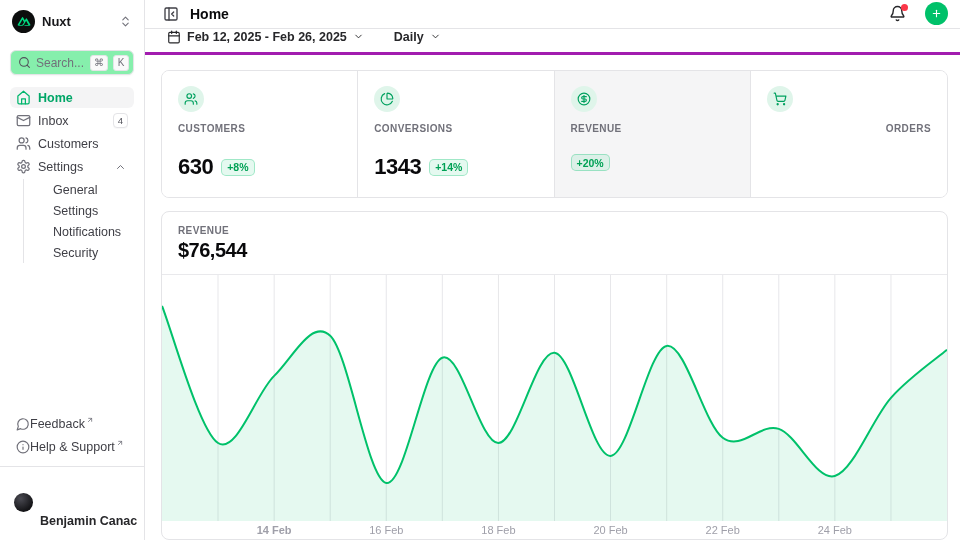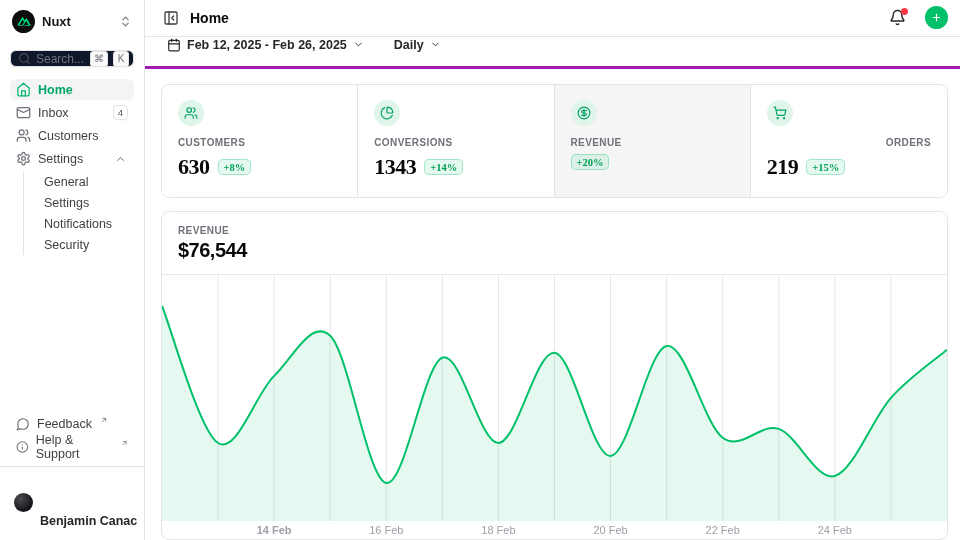--- a/index.html
+++ b/index.html
@@ -18,49 +18,49 @@
     border-right:1px solid #e4e4e7;
     display:flex; flex-direction:column;
     padding:8px 10px 10px 10px;
     background:#fff;
   }
   .brand-row { display:flex; align-items:center; gap:7px; padding:2px 2px; cursor:pointer; }
   .brand-logo { width:23px; height:23px; border-radius:50%; background:#0c0d0d; display:flex; align-items:center; justify-content:center; flex:0 0 23px; }
   .brand-name { font-size:13px; font-weight:700; color:#18181b; flex:1; }
   .unfold { color:#71717a; }
   .search-box {
-    margin-top:15px; height:17px; border:1px solid #e4e4e7; border-radius:6px;
-    background:#0f172a; box-shadow:0 1px 2px rgba(0,0,0,.04);
+    margin-top:15px; height:25px; border:1px solid #e4e4e7; border-radius:6px;
+    background:#86efac; box-shadow:0 1px 2px rgba(0,0,0,.04);
     display:flex; align-items:center; gap:5px; padding:0 4px 0 7px; cursor:text;
   }
   .search-box .ph { flex:1; font-size:12px; color:#71717a; }
   .kbd {
     min-width:16px; height:16px; padding:0 3px; border:1px solid #e4e4e7; border-radius:3px;
     background:#fafafa; color:#71717a; font-size:10px; line-height:14px; text-align:center;
   }
   nav { margin-top:12px; display:flex; flex-direction:column; gap:2px; }
   .nav-item {
     display:flex; align-items:center; gap:7px; height:21px; padding:0 6px;
     border-radius:6px; color:#3f3f46; font-size:12.5px; cursor:pointer;
   }
   .nav-item .ic { color:#71717a; flex:0 0 15px; }
   .nav-item.active { background:#f4f4f5; color:#00a667; font-weight:600; }
   .nav-item.active .ic { color:#00b66d; }
   .nav-item .lbl { flex:1; }
   .mini-badge {
     font-size:9.5px; color:#52525b; border:1px solid #e4e4e7; border-radius:4px;
     padding:1px 4px; background:#fff; box-shadow:0 1px 1px rgba(0,0,0,.03);
   }
-  .sub-list { margin-left:13px; border-left:1px solid #e4e4e7; padding-left:7px; display:flex; flex-direction:column; }
+  .sub-list { margin-left:13px; border-left:1px solid #e4e4e7; padding-left:16px; display:flex; flex-direction:column; }
   .sub-item {
     height:21px; display:flex; align-items:center; padding-left:13px; border-radius:6px;
     font-size:12.5px; color:#3f3f46; cursor:pointer;
   }
   .sidebar-bottom { margin-top:auto; display:flex; flex-direction:column; gap:2px; }
-  .foot-item { display:flex; align-items:center; gap:7px; height:21px; padding:0 6px; border-radius:6px; color:#3f3f46; font-size:12.5px; cursor:pointer; }
+  .foot-item { display:flex; align-items:center; height:21px; padding:0 6px; border-radius:6px; color:#3f3f46; font-size:12.5px; cursor:pointer; }
   .foot-item .ic { color:#71717a; }
   .ext { color:#71717a; margin-left:1px; margin-bottom:7px; }
   .side-divider { border-top:1px solid #e4e4e7; margin:7px -10px 6px -10px; }
   .user-row { display:flex; align-items:center; gap:7px; padding:2px 4px; cursor:pointer; }
   .avatar { width:19px; height:19px; border-radius:50%; background:radial-gradient(circle at 35% 30%, #4a4a52, #141417 70%); flex:0 0 19px; }
   .user-name { flex:1; font-size:12.5px; font-weight:600; color:#27272a; white-space:nowrap;margin-top:37px; }
 
   
   .main { flex:1; display:flex; flex-direction:column; min-width:0; }
   .topbar {
@@ -82,21 +82,21 @@
 
   .content { padding:15px 12px 0 16px; display:flex; flex-direction:column; gap:13px; }
 
   
   .stats { border:1px solid #e4e4e7; border-radius:8px; display:grid; grid-template-columns:1fr 1fr 1fr 1fr; overflow:hidden; background:#fff; }
   .stat-card { padding:15px 16px 17px 16px; border-right:1px solid #e4e4e7; cursor:pointer; background:#fff; }
   .stat-card:last-child { border-right:none;text-align:right; }
   .stat-card.selected { background:#f5f5f6; }
   .stat-icon { width:26px; height:26px; border-radius:50%; background:#dff5ea; color:#00a15f; display:flex; align-items:center; justify-content:center; }
   .stat-label { margin-top:11px; font-size:10px; font-weight:600; letter-spacing:.4px; color:#71717a; text-transform:uppercase; }
-  .stat-value-row { margin-top:6px; display:flex; align-items:center; gap:8px;font-family:Liberation Serif, serif; }
+  .stat-value-row { margin-top:20px; display:flex; align-items:center; gap:8px; }
   .stat-value { font-size:22px; font-weight:700; color:#09090b; letter-spacing:-.5px; }
   .delta-badge {
     font-size:10.5px; font-weight:600; color:#00a155; background:rgba(0,193,106,.10);
     box-shadow:inset 0 0 0 1px rgba(0,193,106,.30); border-radius:5px; padding:2.5px 6px;
   }
 
   
   .chart-card { border:1px solid #e4e4e7; border-radius:8px; background:#fff; overflow:hidden; height:329px; display:flex; flex-direction:column; }
   .chart-head { padding:13px 16px 12px 16px; border-bottom:1px solid #e9e9ec; }
   .chart-label { font-size:10px; font-weight:600; letter-spacing:.4px; color:#71717a; text-transform:uppercase; }
@@ -306,24 +306,20 @@
         </div>
         <div class="stat-card">
           <span class="stat-icon">
               <svg class="ic" width="14" height="14" viewBox="0 0 24 24" fill="none" stroke="currentColor" stroke-width="2" stroke-linecap="round" stroke-linejoin="round">
                 <circle cx="8" cy="21" r="1"></circle>
                 <circle cx="19" cy="21" r="1"></circle>
                 <path d="M2.05 2.05h2l2.66 12.42a2 2 0 0 0 2 1.58h9.78a2 2 0 0 0 1.95-1.57l1.65-7.43H5.12"></path>
               </svg>
             </span>
           <div class="stat-label">ORDERS</div>
-          <div class="stat-value-row">
-            <span class="stat-value">219</span>
-            <span class="delta-badge">+15%</span>
-          </div>
         </div>
       </section>
 
       <section class="chart-card">
         <div class="chart-head">
           <div class="chart-label">REVENUE</div>
           <div class="chart-value">$76,544</div>
         </div>
         <div class="plot-wrap">
           <svg class="area" preserveAspectRatio="none" viewBox="0 0 790 246">

